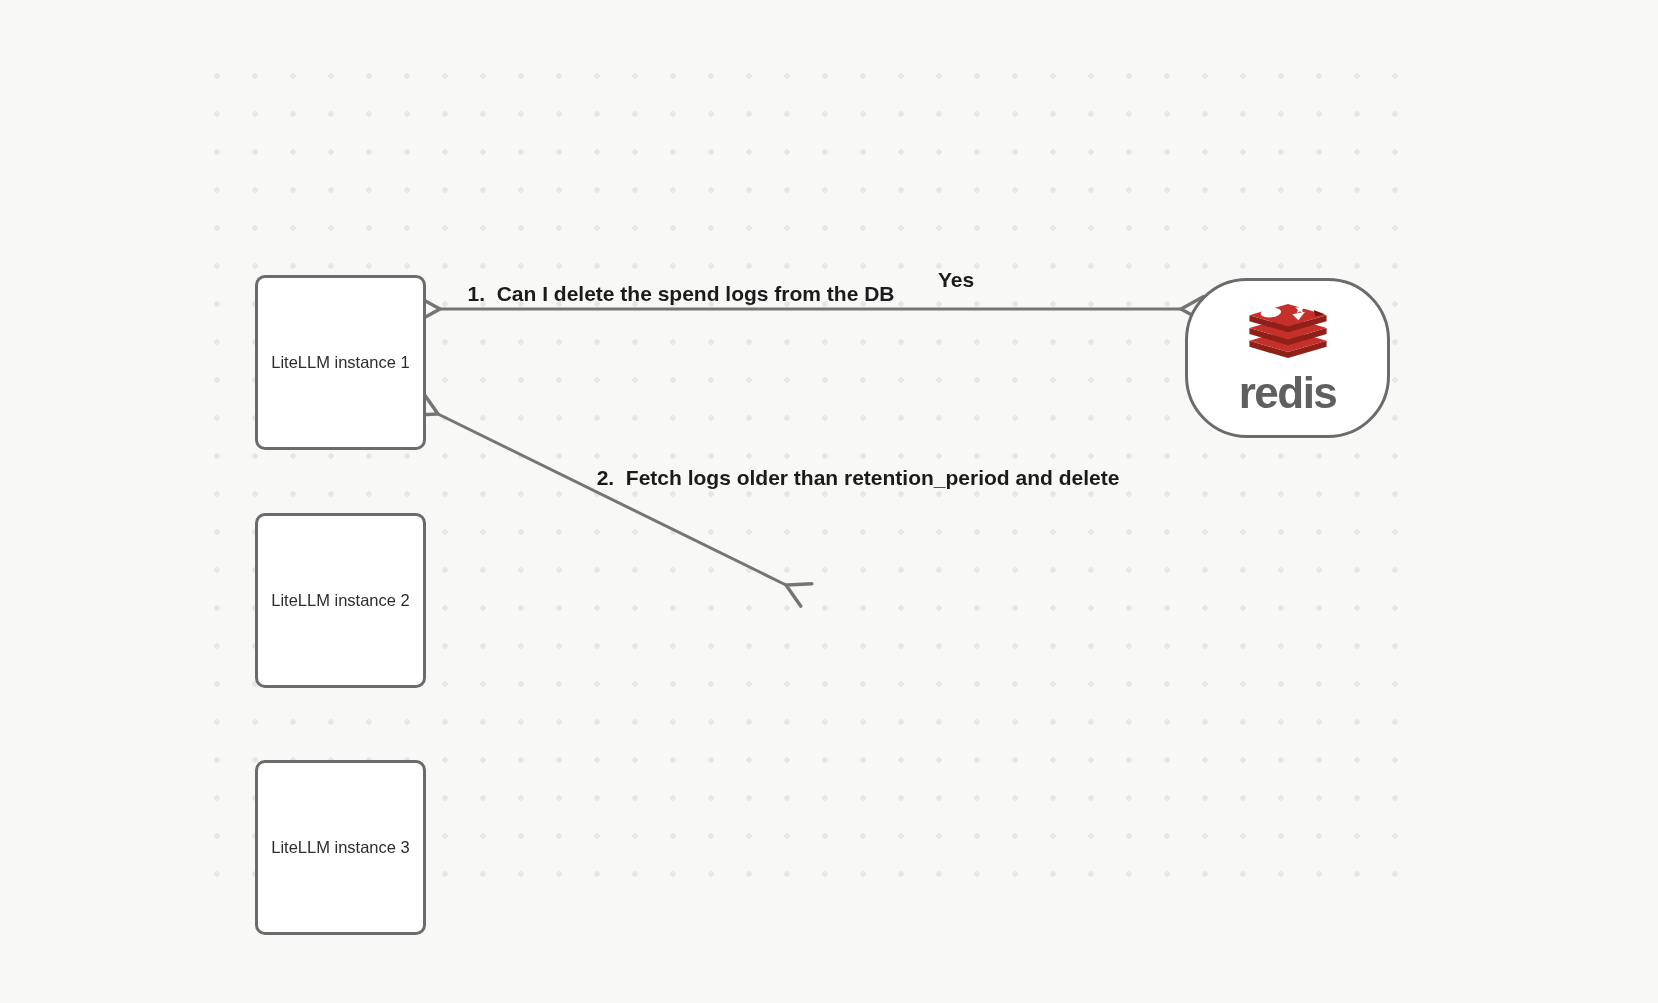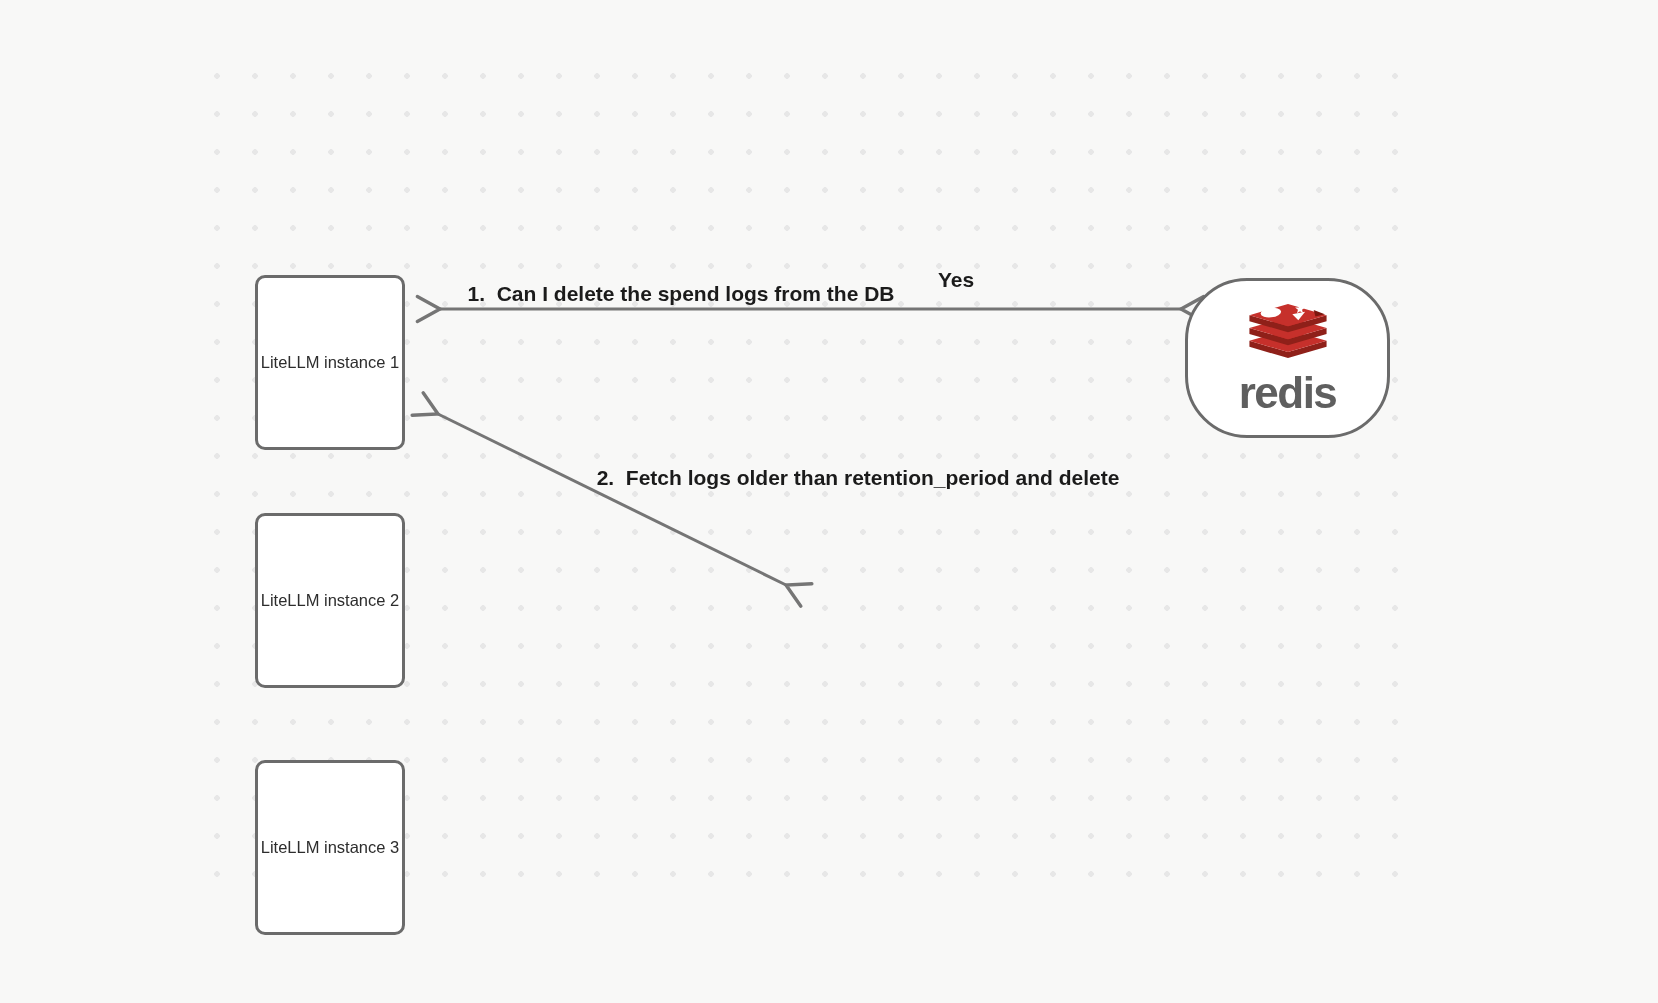--- a/index.html
+++ b/index.html
@@ -23,21 +23,21 @@
     position:absolute;left:0;top:0;
   }
   .node{
     position:absolute;
     background:#ffffff;
     border:3px solid #6b6b6b;
     box-sizing:border-box;
     display:flex;align-items:center;justify-content:center;
   }
   .instance-box{
-    left:255px;width:150px;height:175px;
+    left:255px;width:171px;height:175px;
     border-radius:10px;
     font-size:16.5px;color:#2d2d2d;
     text-align:center;
   }
   #box1{top:275px;}
   #box2{top:513px;}
   #box3{top:760px;align-items:center;}
   .redis-node{
     left:1185px;top:278px;width:205px;height:160px;
     border-radius:62px;

